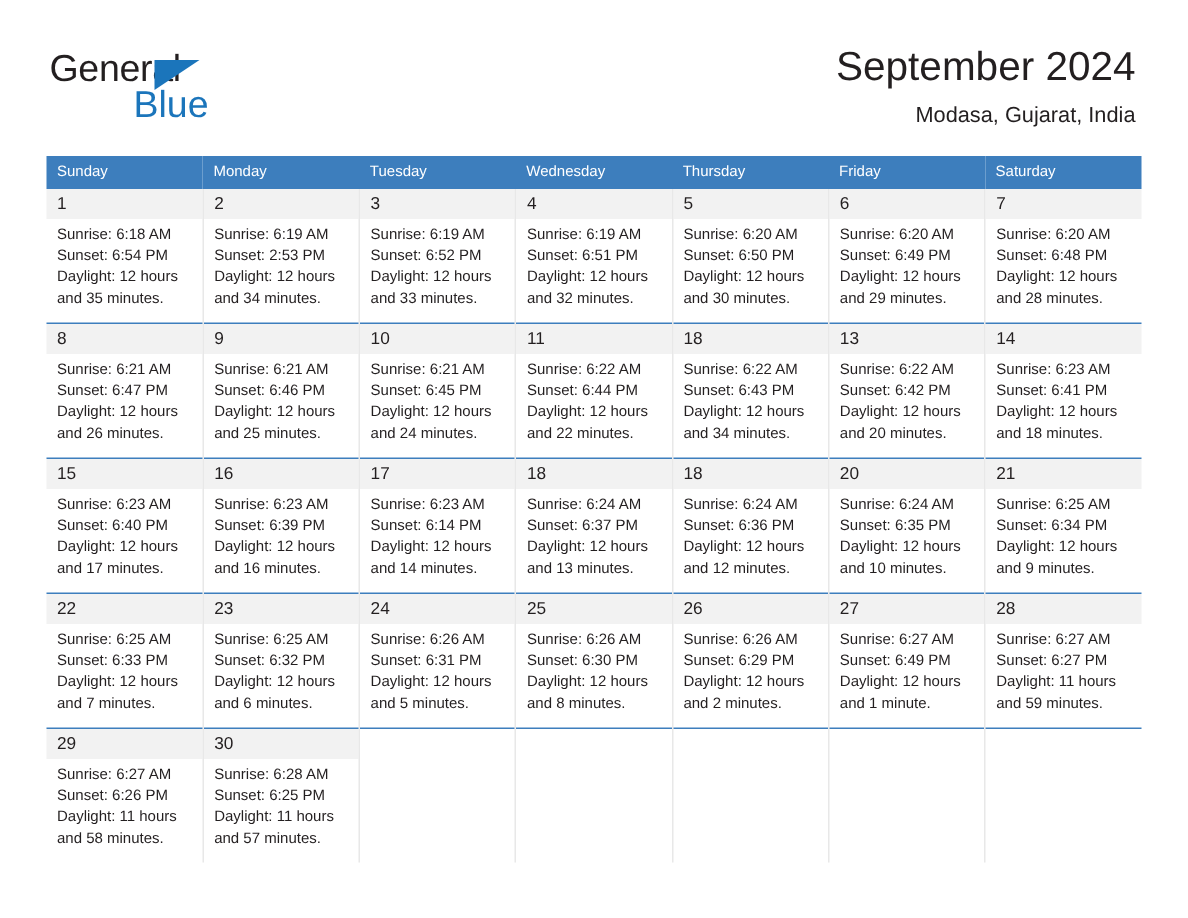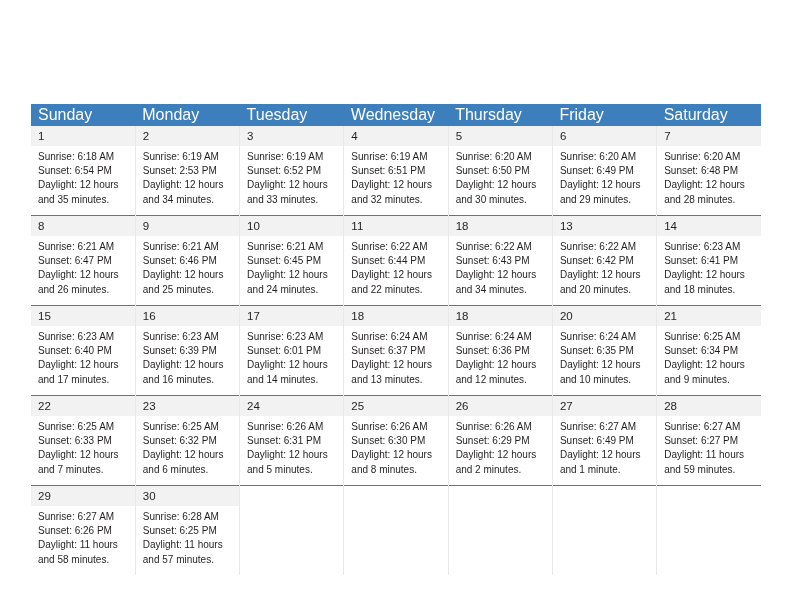--- a/index.html
+++ b/index.html
@@ -90,21 +90,21 @@
     position: absolute;
     left: 31px;
     top: 104px;
     width: 730px;
     border-collapse: collapse;
     table-layout: fixed;
   }
   .calendar th {
     background: #3d7ebd;
     color: #ffffff;
-    font-size: 16px;
+    font-size: 10px;
     font-weight: normal;
     text-align: left;
     padding: 5px 0 5px 7px;
     height: 12px;
     line-height: 12px;
     border: none;
   }
   .weekrow > td {
     vertical-align: top;
     padding: 0;
@@ -141,20 +141,34 @@
   }
   .details div {
     white-space: nowrap;
   }
 </style>
 </head>
 <body>
 
 <div class="page">
 
+  <div class="header">
+
+    <div class="logo">
+      <span class="logo-general">General</span>
+      <span class="logo-triangle"></span>
+      <span class="logo-blue">Blue</span>
+    </div>
+
+    <div class="title-block">
+      <div class="cal-title">September 2024</div>
+      <div class="cal-subtitle">Modasa, Gujarat, India</div>
+    </div>
+
+  </div>
 
   <table class="calendar">
     <colgroup>
       <col style="width:14.2857%">
         <col style="width:14.2857%">
         <col style="width:14.2857%">
       <col style="width:14.2857%">
         <col style="width:14.2857%">
         <col style="width:14.2857%">
       <col style="width:14.2857%">
@@ -353,21 +367,21 @@
                 <div>Daylight: 12 hours</div>
                 <div>and 16 minutes.</div>
               </div>
             </div>
           </td>
         <td>
             <div class="cell-inner">
               <div class="daynum">17</div>
               <div class="details">
                 <div>Sunrise: 6:23 AM</div>
-                <div>Sunset: 6:01 PM</div>
+                <div>Sunset: 6:14 PM</div>
                 <div>Daylight: 12 hours</div>
                 <div>and 14 minutes.</div>
               </div>
             </div>
           </td>
         <td>
             <div class="cell-inner">
               <div class="daynum">18</div>
               <div class="details">
                 <div>Sunrise: 6:24 AM</div>

